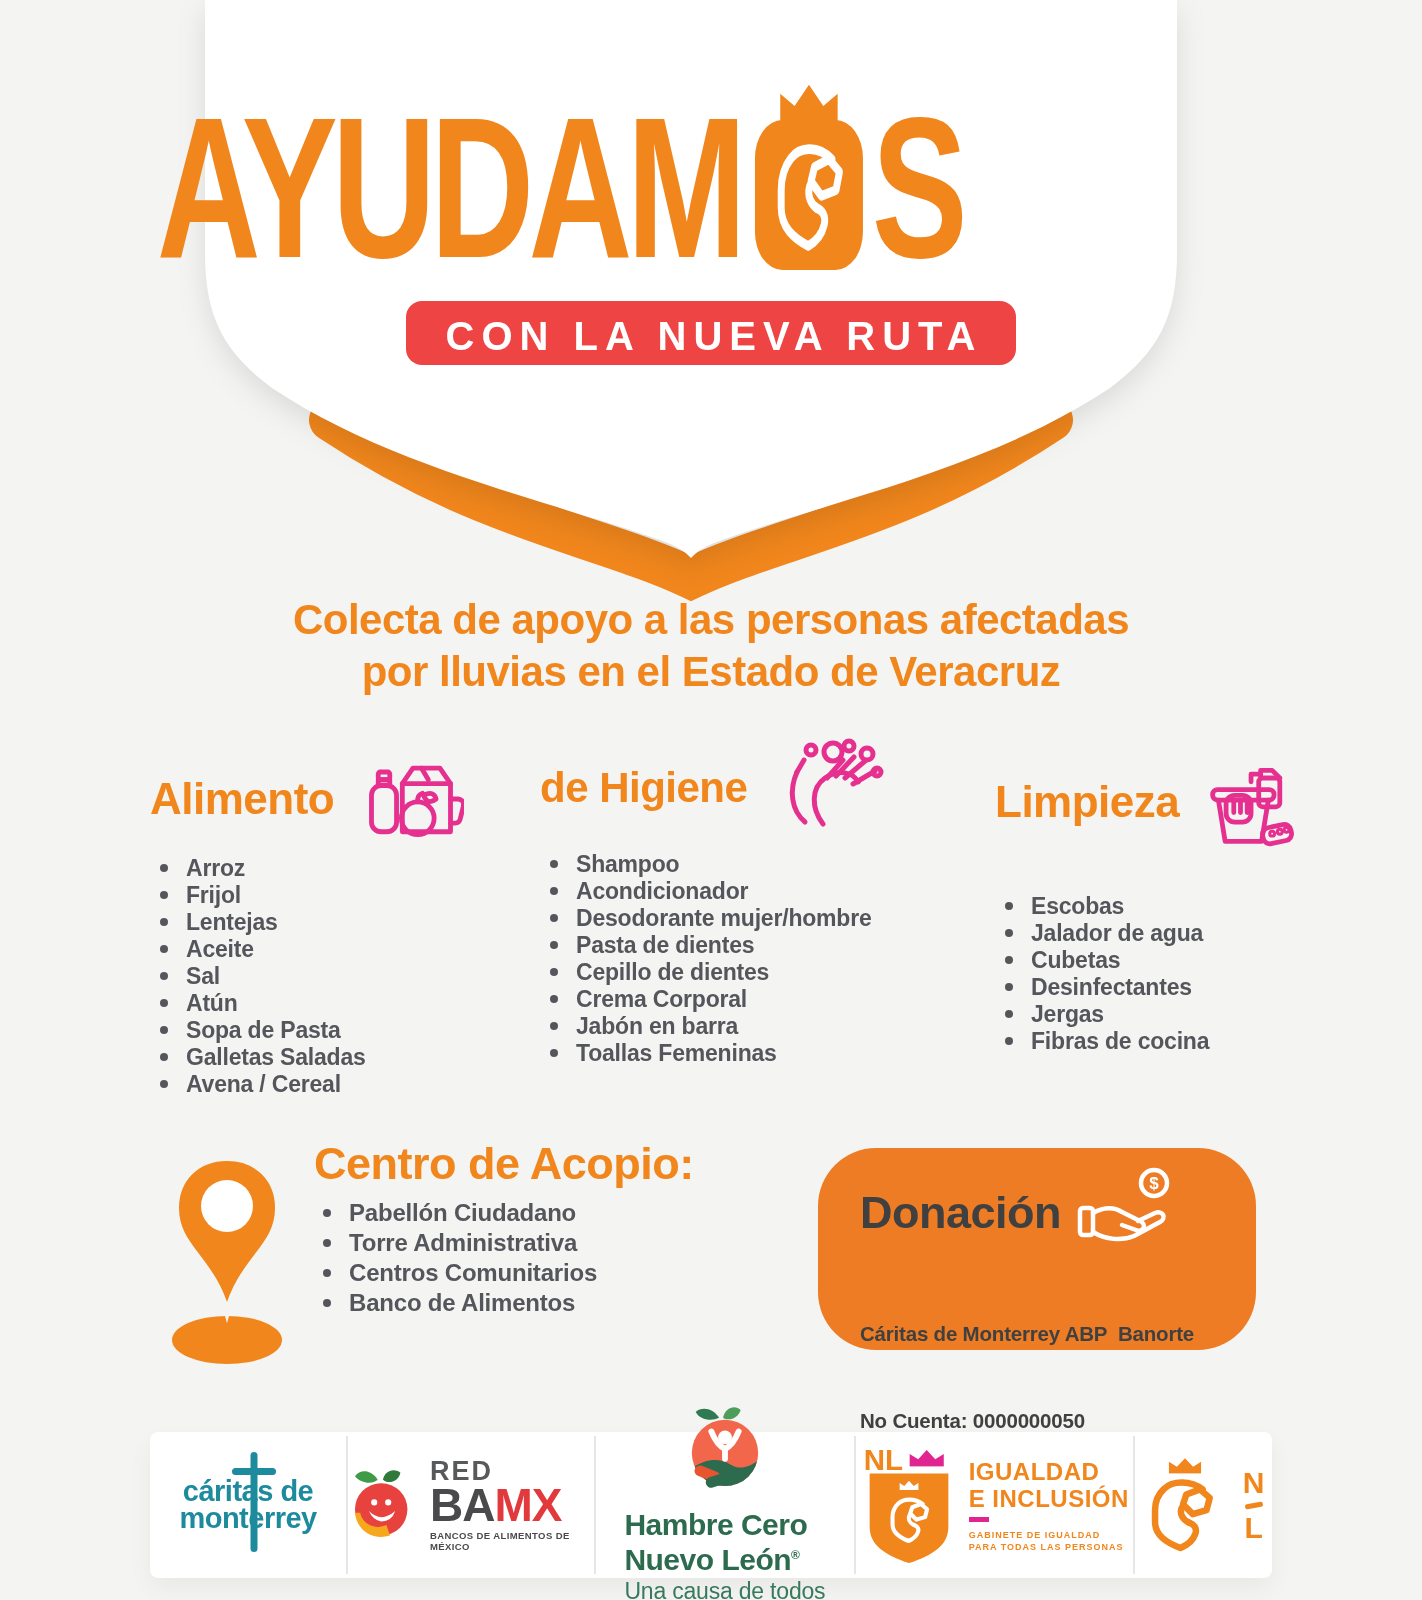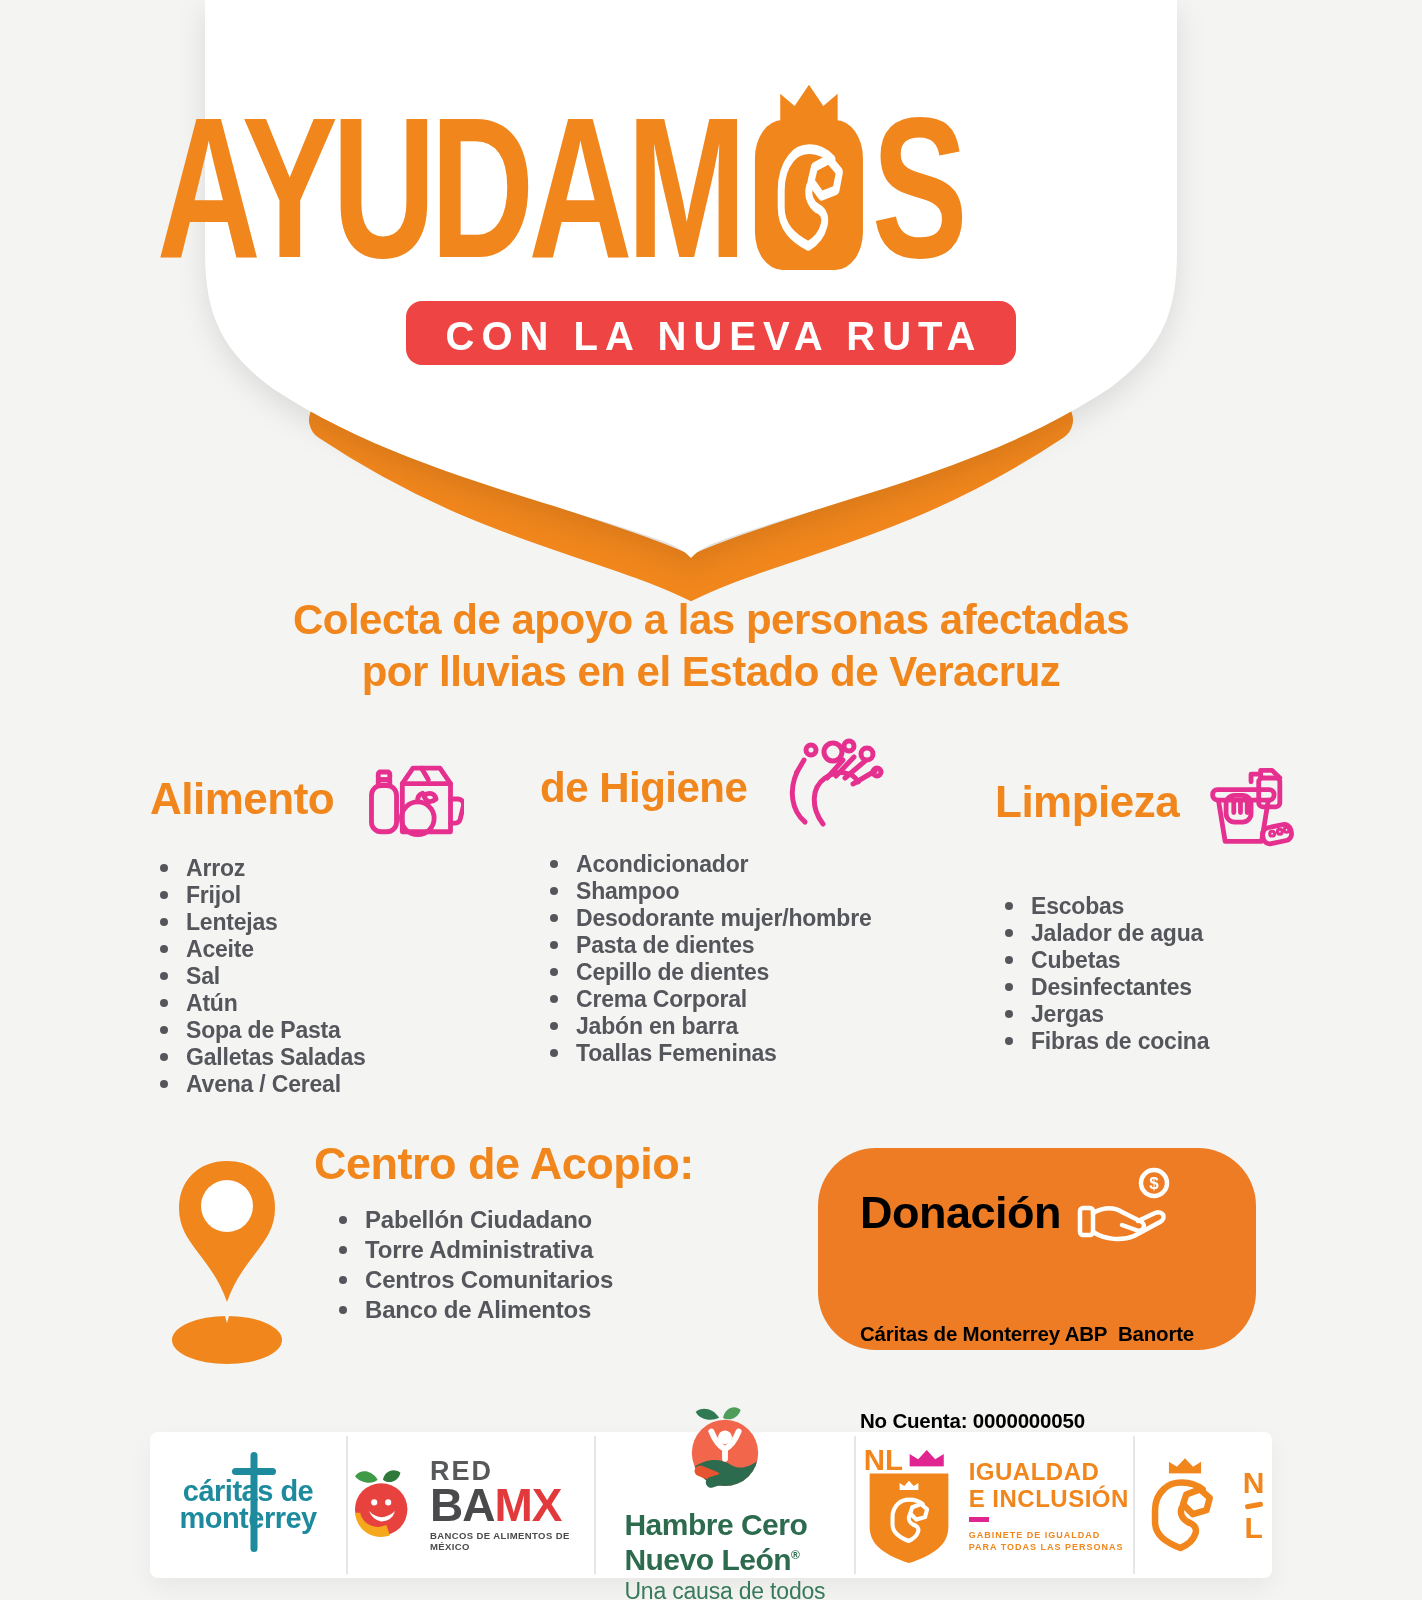--- a/index.html
+++ b/index.html
@@ -38,29 +38,29 @@
   #col-alimento{left:150px;top:752px;width:345px;}
   #col-alimento .items{margin-top:10px;}
   #col-higiene{left:540px;top:742px;width:430px;}
   #col-higiene .items{margin-top:20px;}
   #col-limpieza{left:995px;top:752px;width:335px;}
   #col-limpieza .items{margin-top:42px;}
 
   
   .acopio{position:absolute;left:168px;top:1138px;display:flex;gap:28px;}
   .acopio-title{font-size:45px;font-weight:bold;color:#F0861C;letter-spacing:-0.5px;margin-bottom:10px;text-align:right;}
-  ul.acopio-items{list-style:none;margin:17px;padding:0;}
+  ul.acopio-items{list-style:none;margin:1px;padding:0;}
   ul.acopio-items li{font-size:24px;font-weight:bold;color:#55565B;line-height:26px;margin-bottom:4px;
               padding-left:34px;position:relative;letter-spacing:-0.2px;}
   ul.acopio-items li::before{content:"";position:absolute;left:8px;top:9px;width:8px;height:8px;
               border-radius:50%;background:#55565B;}
 
   
   .donacion{position:absolute;left:818px;top:1148px;width:438px;height:202px;background:#ED7C24;
-            border-radius:58px;box-sizing:border-box;padding:26px 28px 0 42px;color:#000000;}
+            border-radius:58px;box-sizing:border-box;padding:26px 28px 0 42px;color:#404040;}
   .don-head{display:flex;align-items:center;gap:16px;}
   .don-title{font-size:45px;font-weight:bold;letter-spacing:-0.5px;}
   .don-lines{margin-top:9px;font-size:20.5px;font-weight:bold;line-height:29px;
              white-space:pre-wrap;letter-spacing:-0.2px;}
 
   
   .footer{position:absolute;left:150px;top:1432px;width:1122px;height:146px;background:#fff;
           border-radius:8px;display:flex;align-items:stretch;box-shadow:0 10px 24px rgba(0,0,0,0.05);}
   .fcell{display:flex;align-items:center;justify-content:center;}
   .sep{width:2px;background:#E6E6E6;margin:4px 0;}
@@ -183,22 +183,22 @@
           <path d="M70 46 l22 -13"></path>
           <circle cx="50" cy="14" r="9"></circle>
           <circle cx="66" cy="8" r="5"></circle>
           <circle cx="84" cy="16" r="6"></circle>
           <circle cx="94" cy="34" r="4"></circle>
           <circle cx="28" cy="12" r="5"></circle>
         </g>
       </svg>
     </div>
     <ul class="items">
+        <li>Shampoo</li>
         <li>Acondicionador</li>
-        <li>Shampoo</li>
         <li>Desodorante mujer/hombre</li>
         <li>Pasta de dientes</li>
         <li>Cepillo de dientes</li>
         <li>Crema Corporal</li>
         <li>Jabón en barra</li>
         <li>Toallas Femeninas</li>
       </ul>
   </div>
 
   <div class="col" id="col-limpieza">

